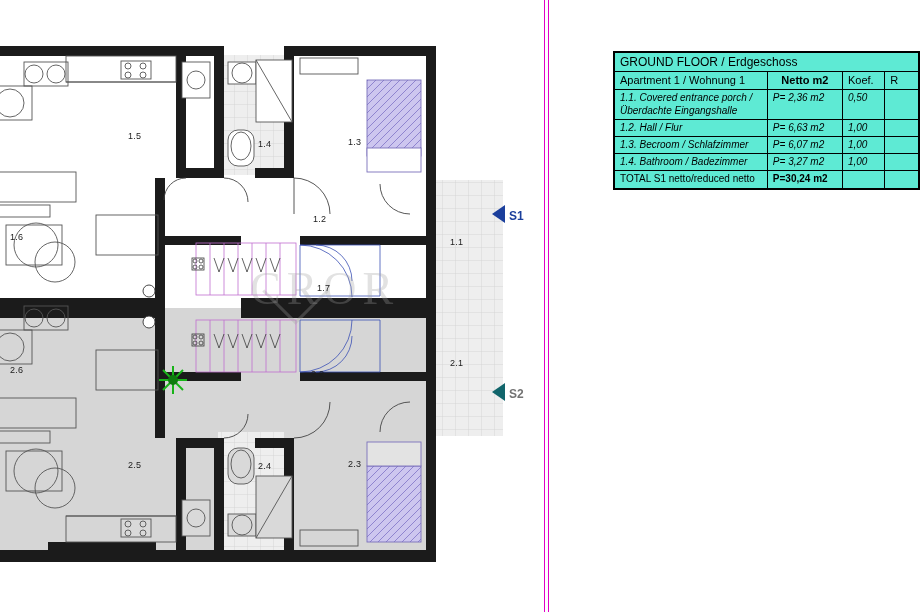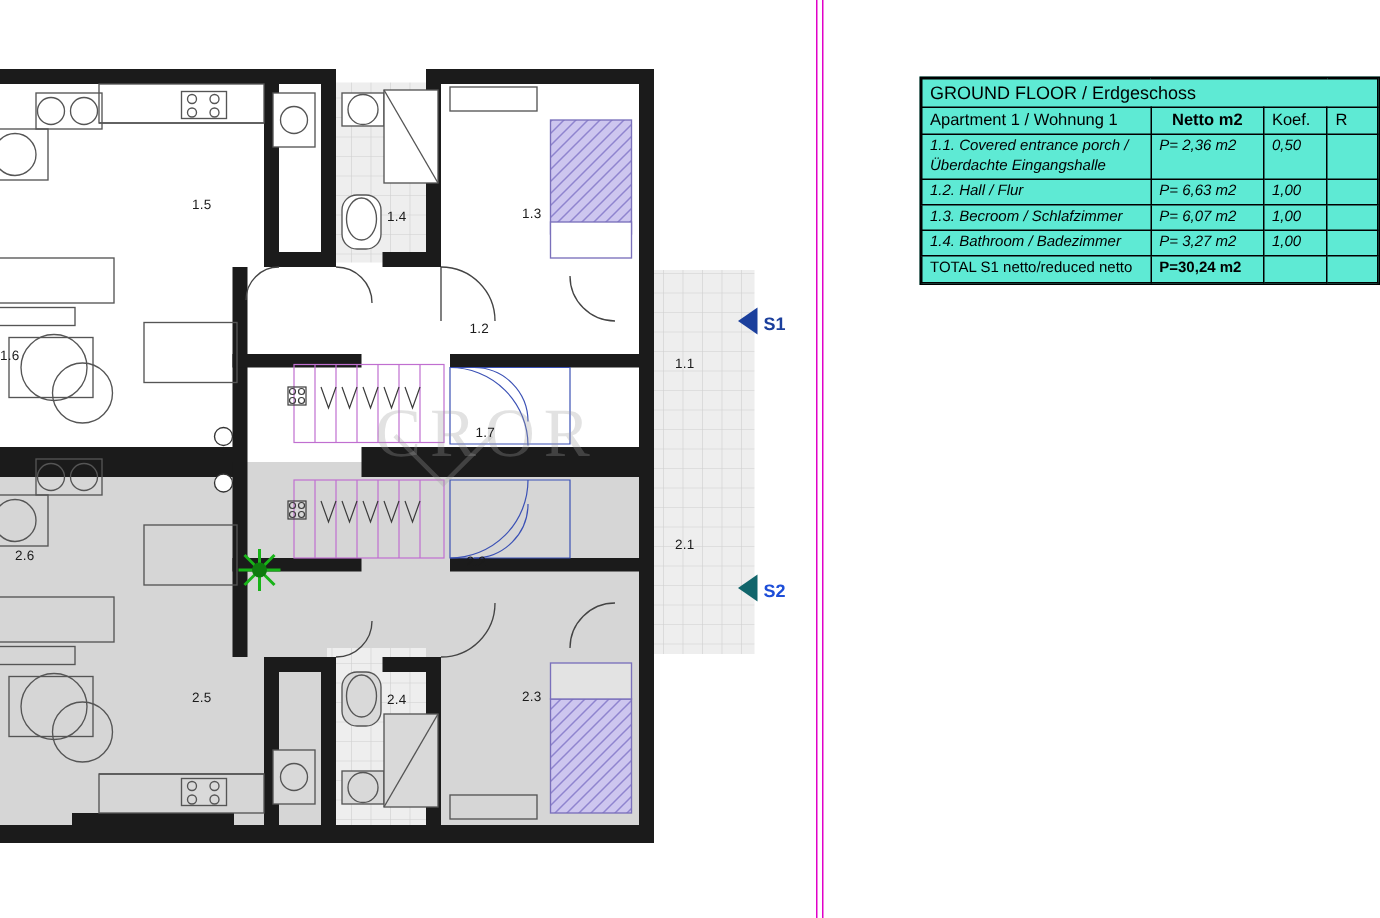--- a/index.html
+++ b/index.html
@@ -72,21 +72,21 @@
     border-bottom: 9px solid transparent;
     border-right: 13px solid #1b3f9c;
   }
   .sect .lbl {
     font-size: 12px;
     font-weight: bold;
     color: #1b3f9c;
     font-family: "Liberation Sans", sans-serif;
   }
   .sect.s2 .tri { border-right-color: #11656b; }
-  .sect.s2 .lbl { color: #1d4ed8; }
+  .sect.s2 .lbl { color: #737373; }
 
   
   .vline {
     position: absolute;
     top: 0;
     width: 1px;
     height: 612px;
     background: #e100c8;
   }
 
@@ -371,21 +371,21 @@
       <circle cx="149" cy="322" r="6"></circle>
     </g>
   </svg>
 
   <div id="watermark">CROR</div>
   <div id="watermark-mark"></div>
 
   <div class="rlabel" style="left:128px;top:131px">1.5</div>
   <div class="rlabel" style="left:258px;top:139px">1.4</div>
   <div class="rlabel" style="left:348px;top:137px">1.3</div>
-  <div class="rlabel" style="left:0;top:232px">1.6</div>
+  <div class="rlabel" style="left:10px;top:232px">1.6</div>
   <div class="rlabel" style="left:313px;top:214px">1.2</div>
   <div class="rlabel" style="left:450px;top:237px">1.1</div>
   <div class="rlabel" style="left:317px;top:283px">1.7</div>
   <div class="rlabel" style="left:10px;top:365px">2.6</div>
   <div class="rlabel" style="left:311px;top:369px">2.2</div>
   <div class="rlabel" style="left:450px;top:358px">2.1</div>
   <div class="rlabel" style="left:128px;top:460px">2.5</div>
   <div class="rlabel" style="left:258px;top:461px">2.4</div>
   <div class="rlabel" style="left:348px;top:459px">2.3</div>
 

